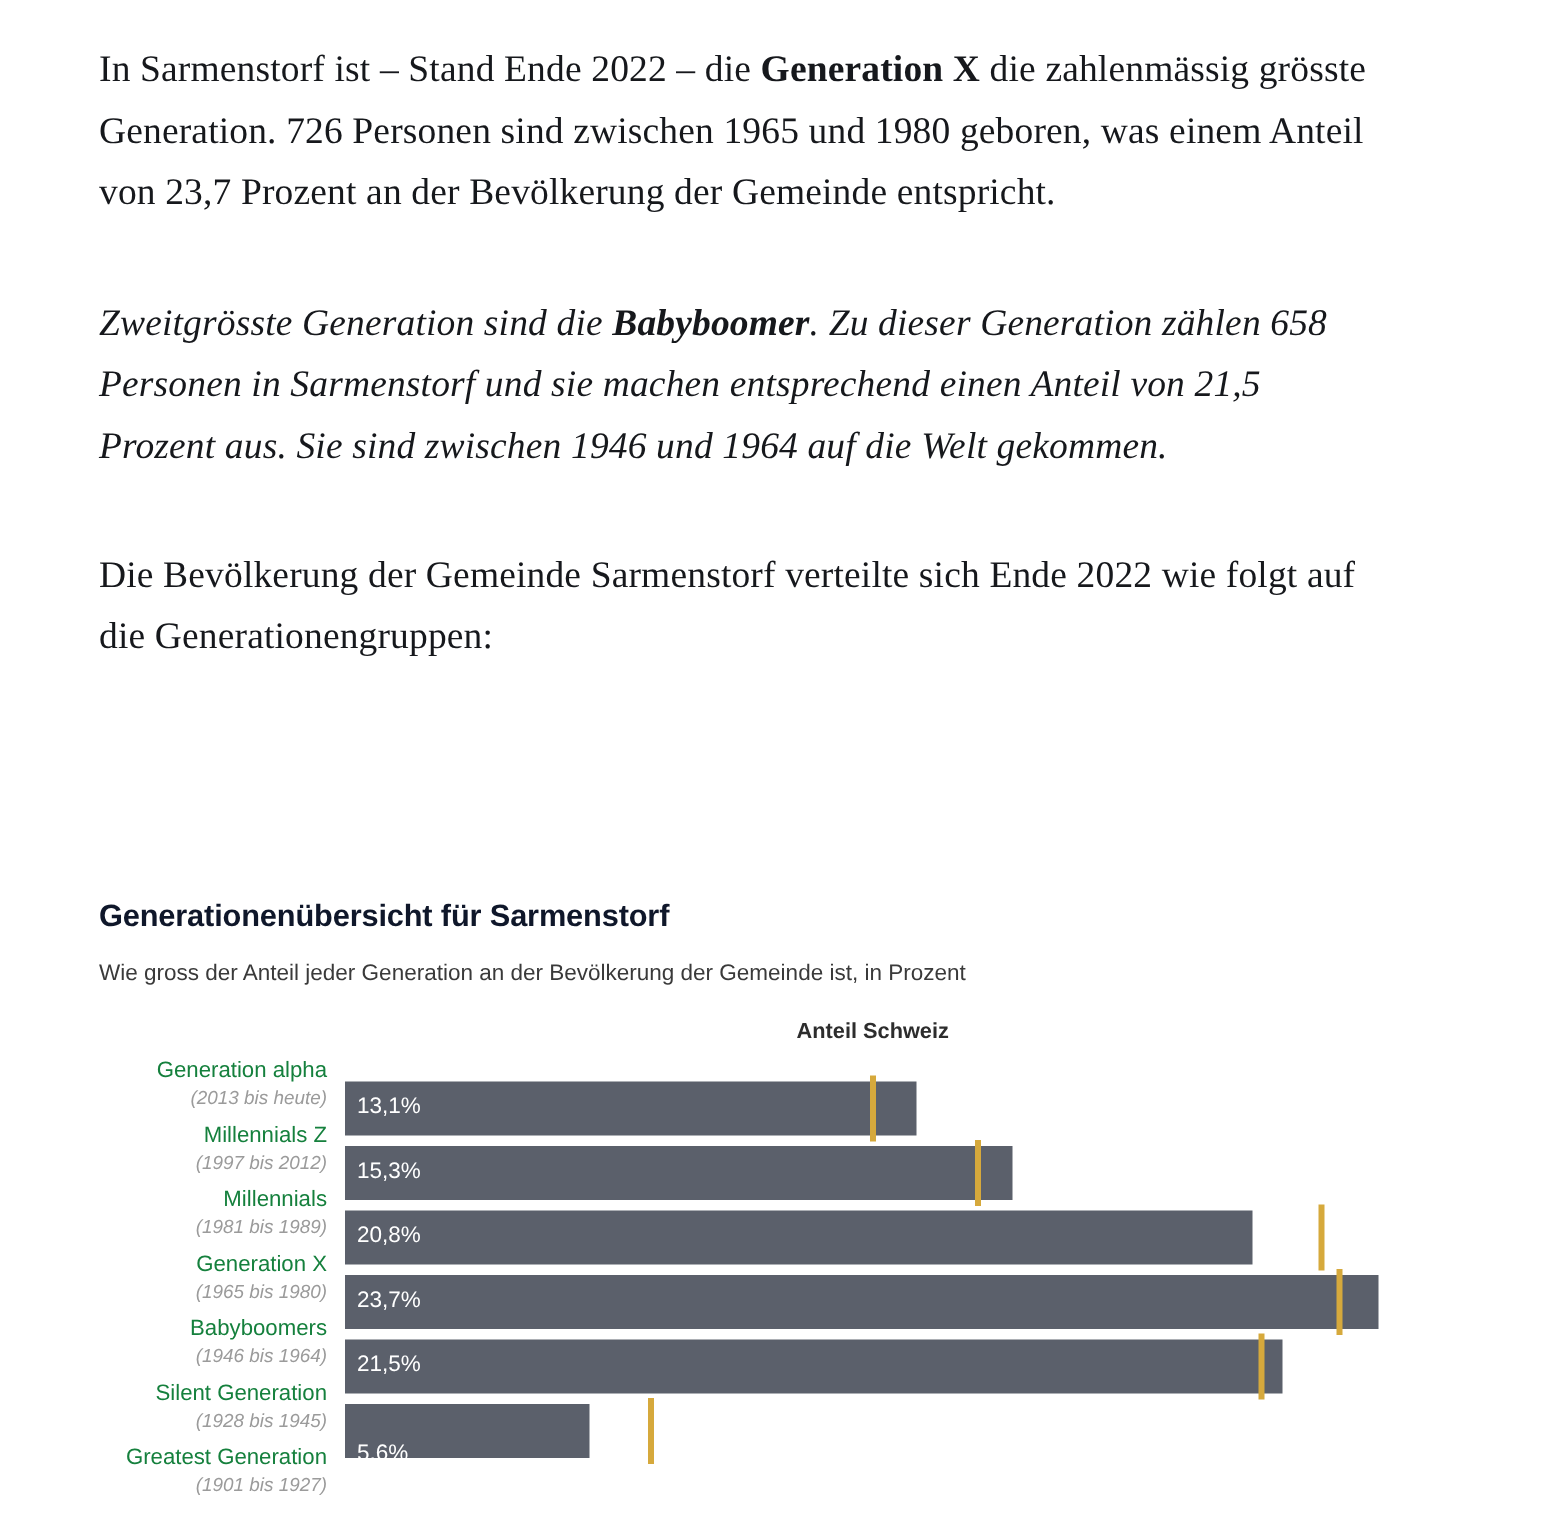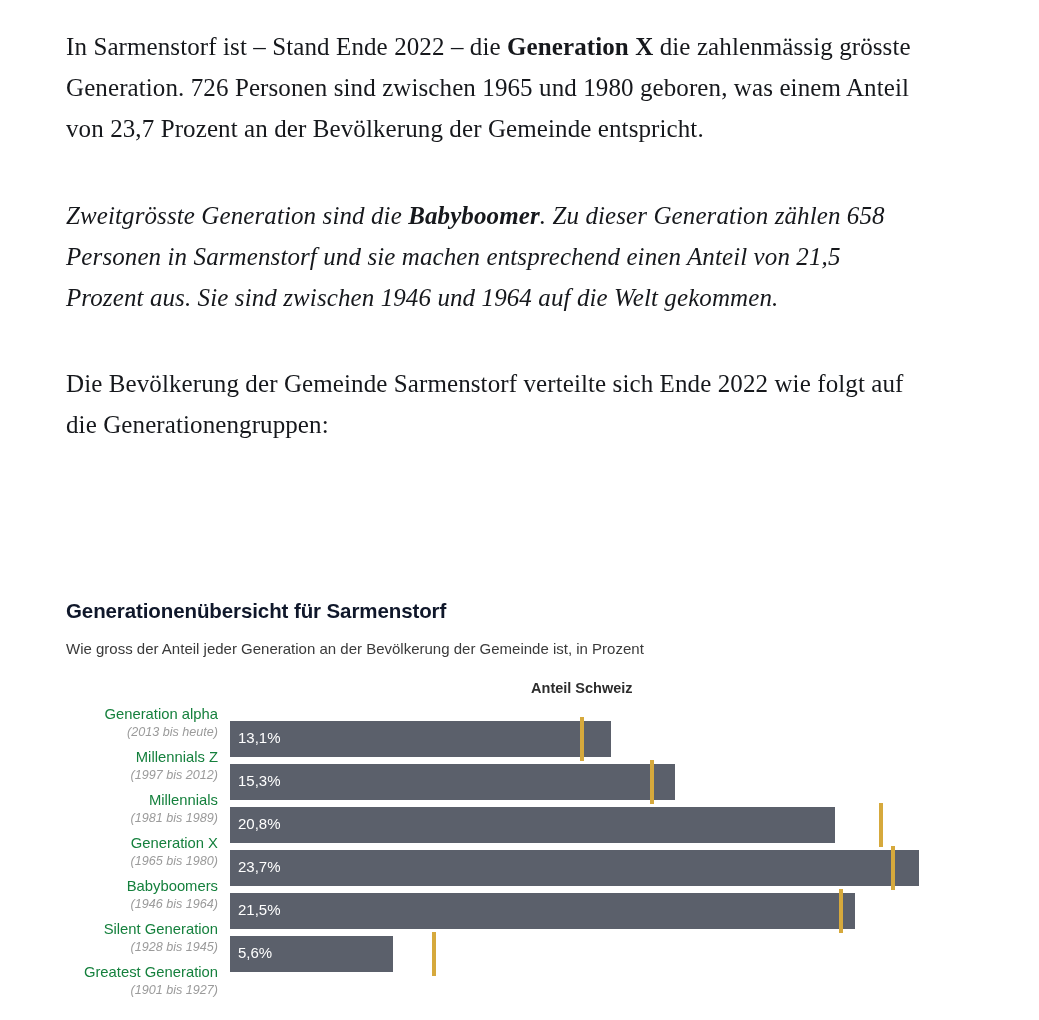--- a/index.html
+++ b/index.html
@@ -232,21 +232,21 @@
           </div>
         </div>
         <div class="row">
           <div class="row-label">
             <span class="name">Silent Generation</span>
             <span class="years">(1928 bis 1945)</span>
           </div>
           <div class="track">
             <div class="bar" style="width: 162.831px;"></div>
             <div class="marker" style="left: 201.538px;"></div>
-            <div class="bar-value" style="left: 8px;">5,6%</div>
+            <div class="bar-value" style="left: 8px; margin-top: 16px;">5,6%</div>
           </div>
         </div>
         <div class="row">
           <div class="row-label">
             <span class="name">Greatest Generation</span>
             <span class="years">(1901 bis 1927)</span>
           </div>
         </div>
       </div>
   </div>

